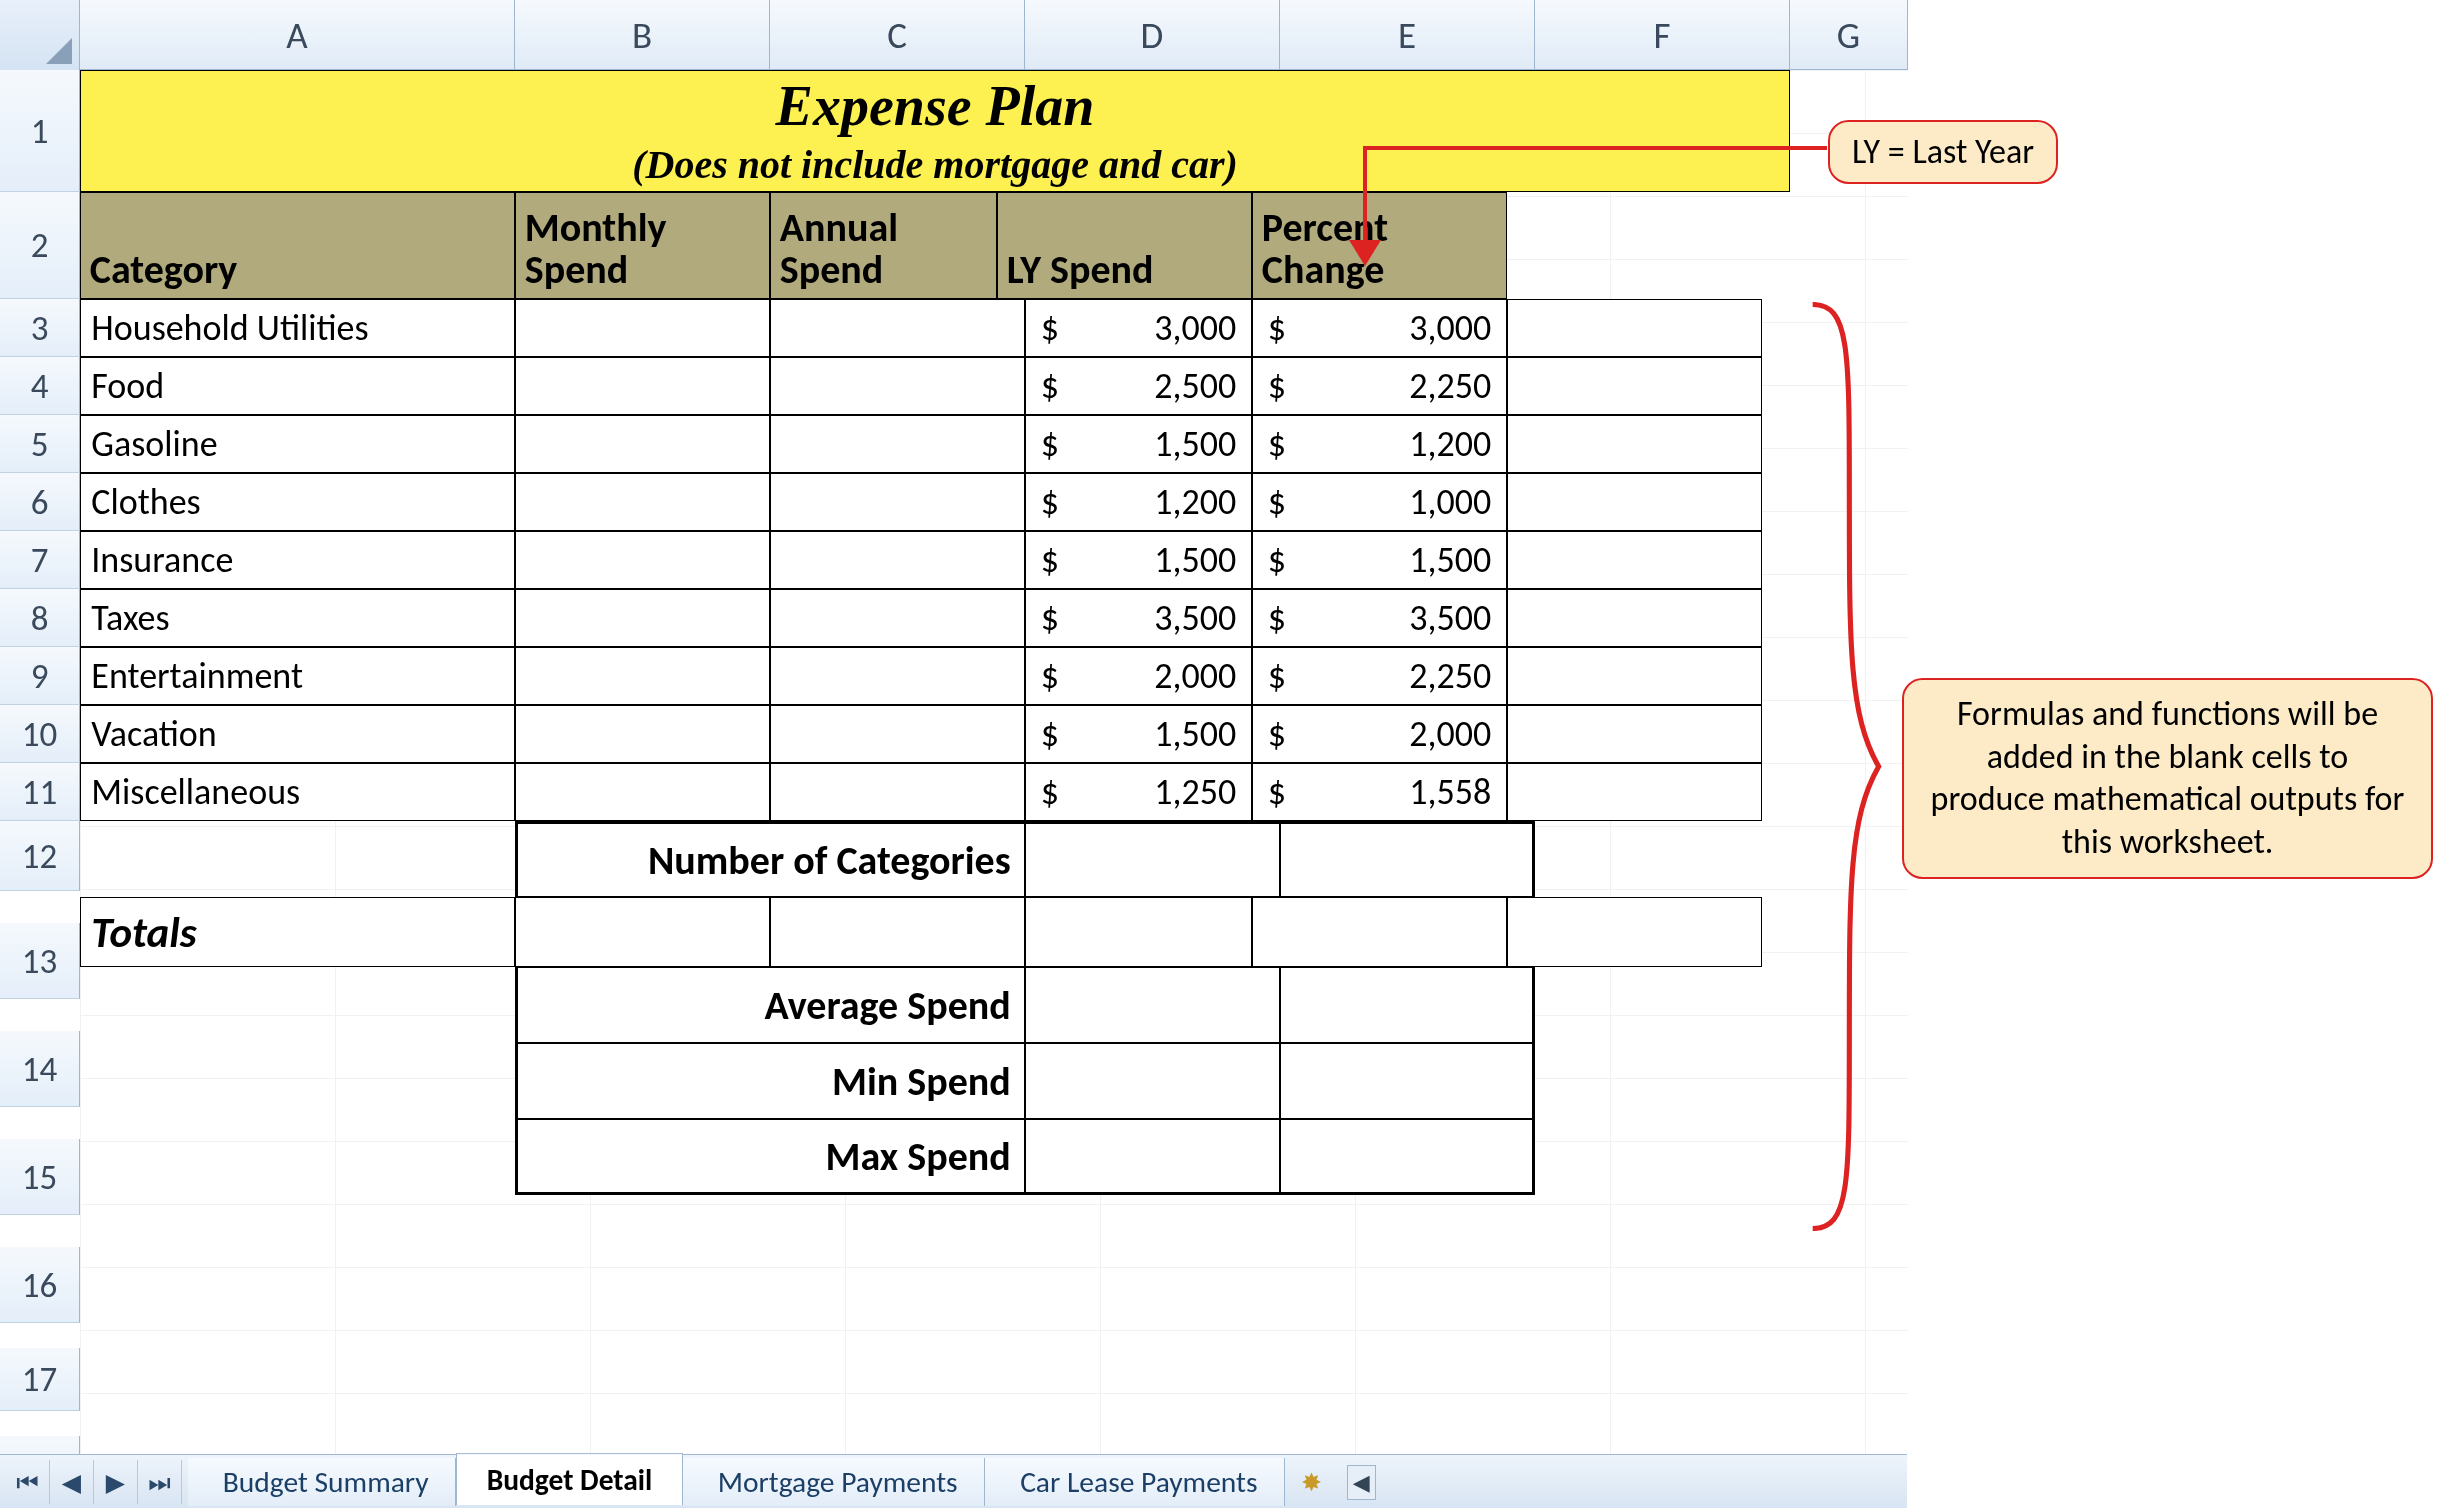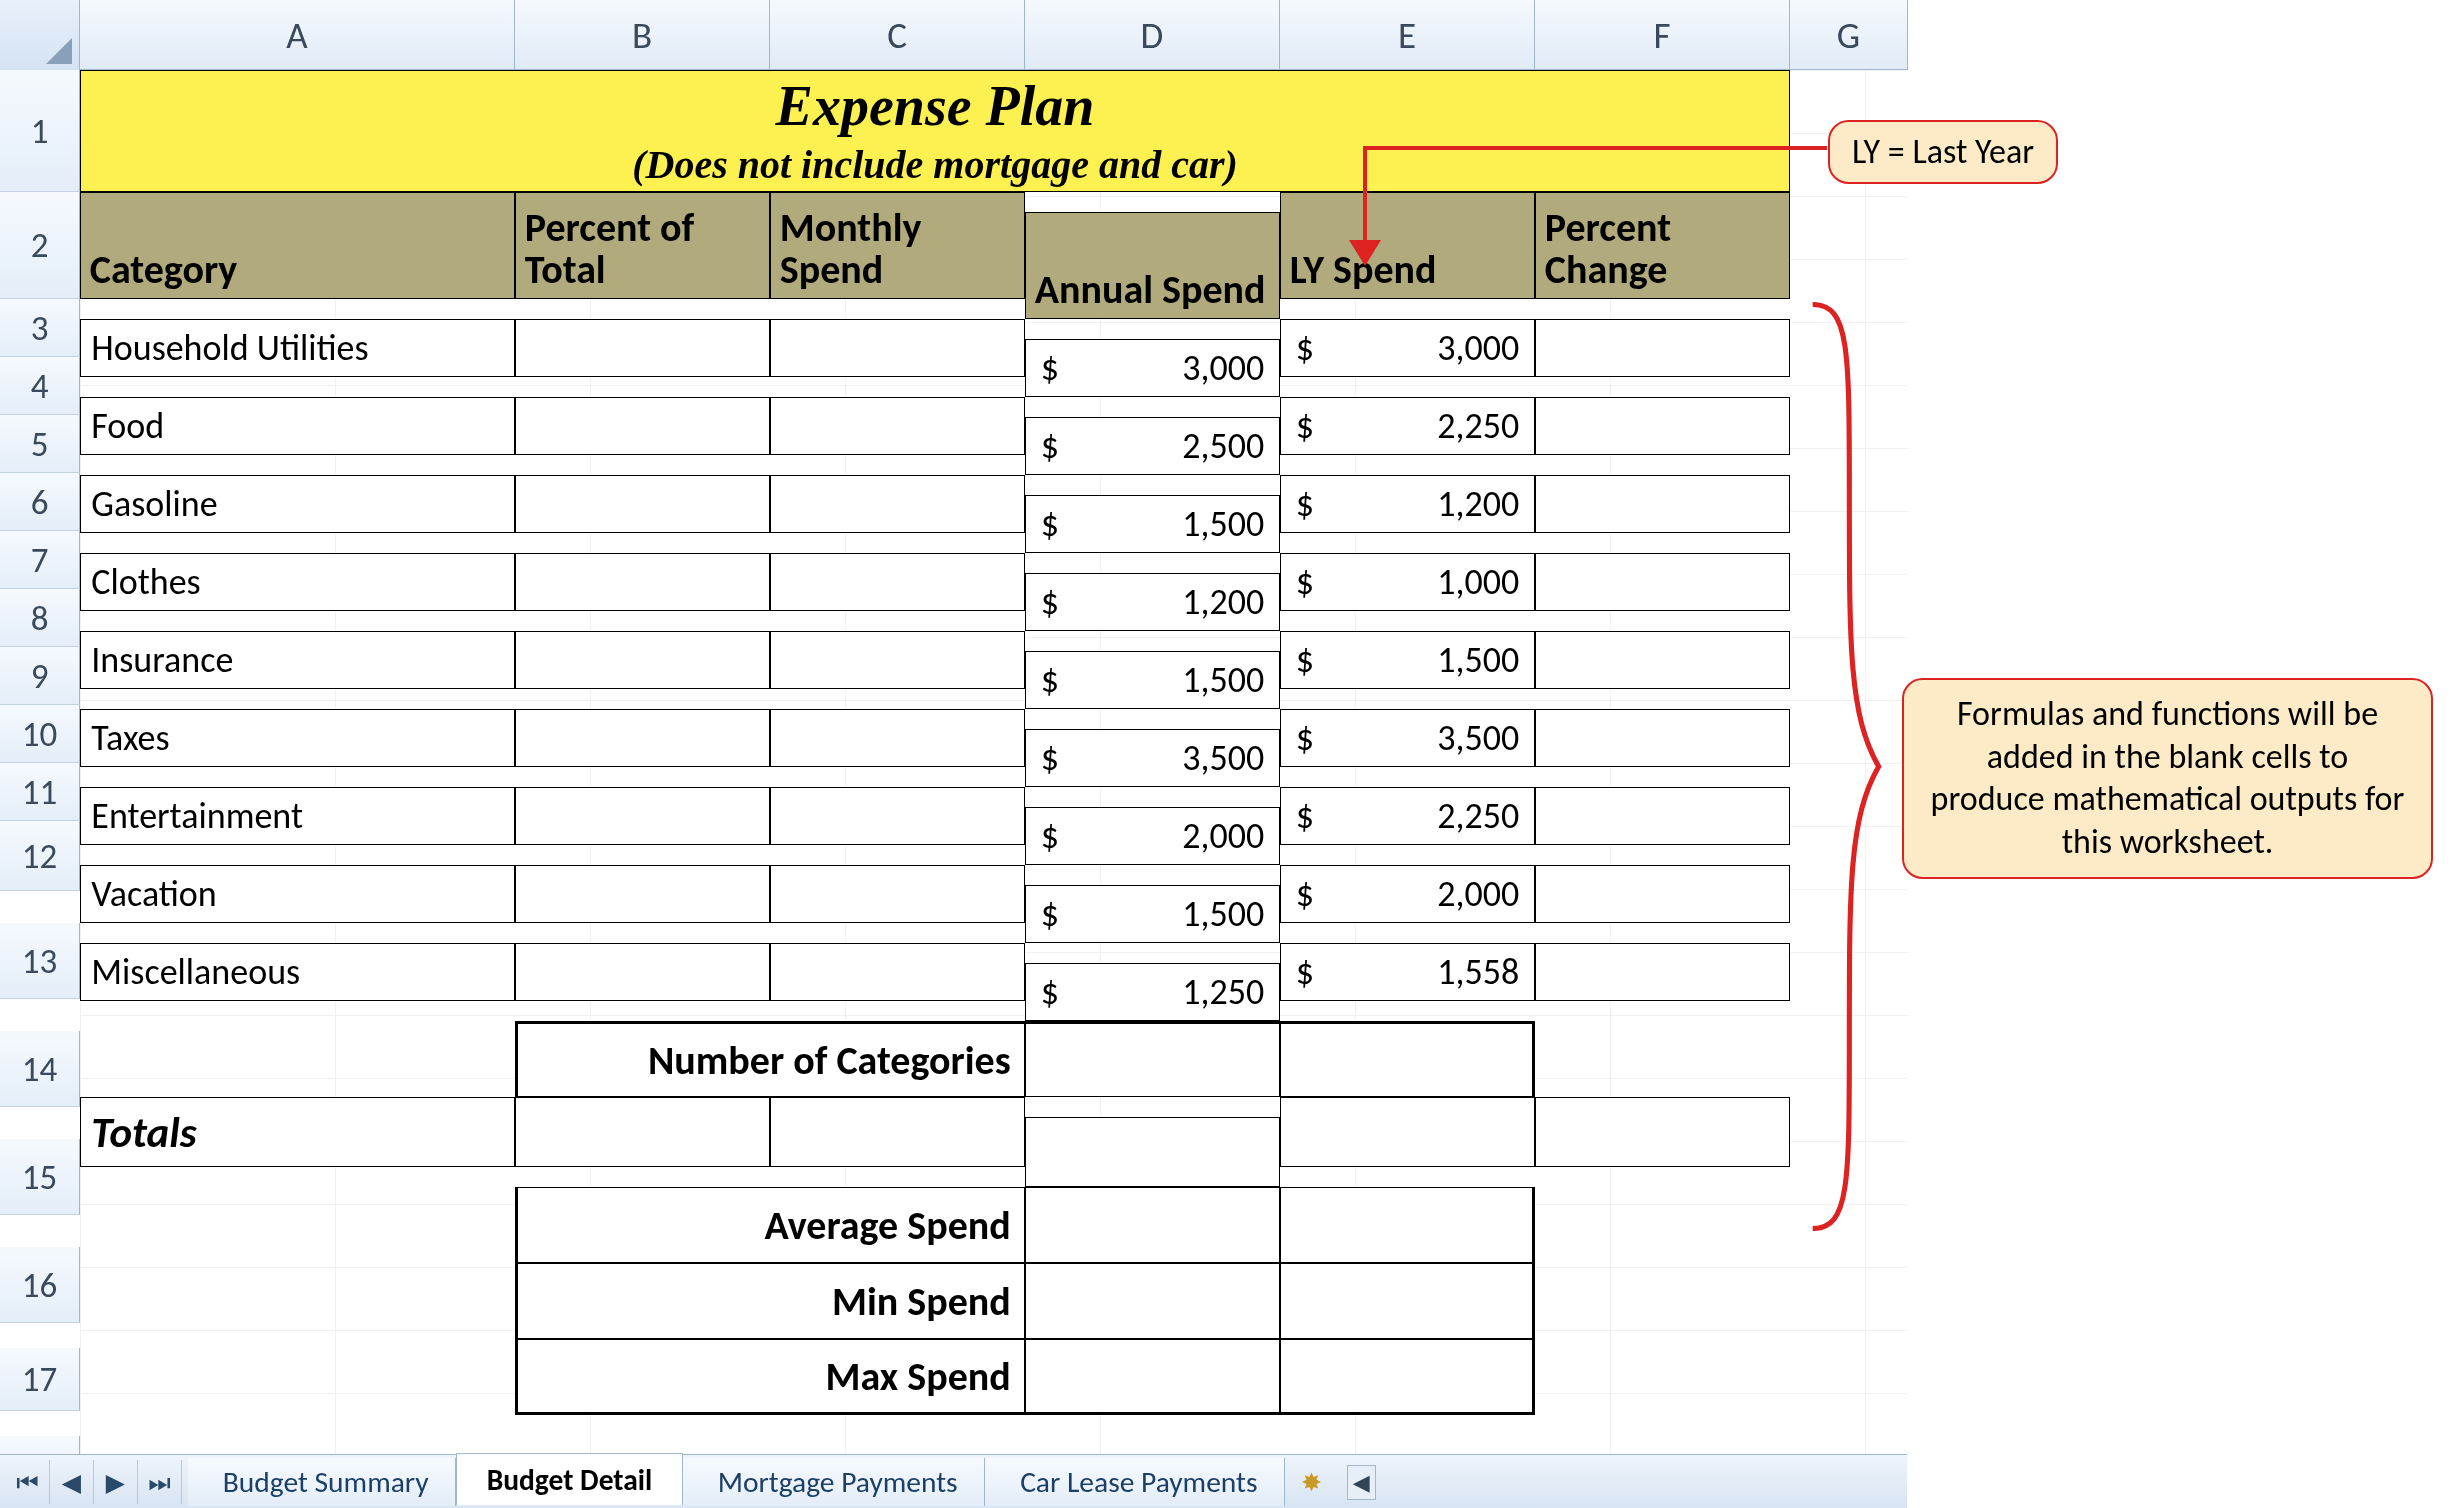--- a/index.html
+++ b/index.html
@@ -83,21 +83,21 @@
   }
   .row{display:flex;}
   .cell{
     border:0.7px solid #cfcfcf;
     padding:4.4px 10.3px;
     display:flex; align-items:center;
     font-size:36px;
     background:#fff;
   }
   .wA{width:435px;} .wB{width:255px;} .wC{width:255px;}
-  .wD{width:255px;margin-top:20px;} .wE{width:255px;} .wF{width:255px;}
+  .wD{width:227px;} .wE{width:255px;} .wF{width:255px;}
 
   
   .title-cell{
     width:1710px; height:122px;
     background:#fcf151;
     border:1.5px solid #000;
     display:flex; flex-direction:column;
     align-items:center; justify-content:center;
     font-family:"Times New Roman", serif;
   }
@@ -265,21 +265,20 @@
 
     <div class="row">
       <div class="title-cell">
         <div class="title-main">Expense Plan</div>
         <div class="title-sub">(Does not include mortgage and car)</div>
       </div>
     </div>
 
     <div class="row">
       <div class="hdrcell h2 wA">Category</div>
-      <div class="hdrcell h2 wB">Percent of Total</div>
       <div class="hdrcell h2 wC">Monthly Spend</div>
       <div class="hdrcell h2 wD">Annual Spend</div>
       <div class="hdrcell h2 wE">LY Spend</div>
       <div class="hdrcell h2 wF">Percent Change</div>
     </div>
 
     <div id="data-rows">
         <div class="row drow">
           <div class="cell wA">Household Utilities</div>
           <div class="cell wB blank"></div>

